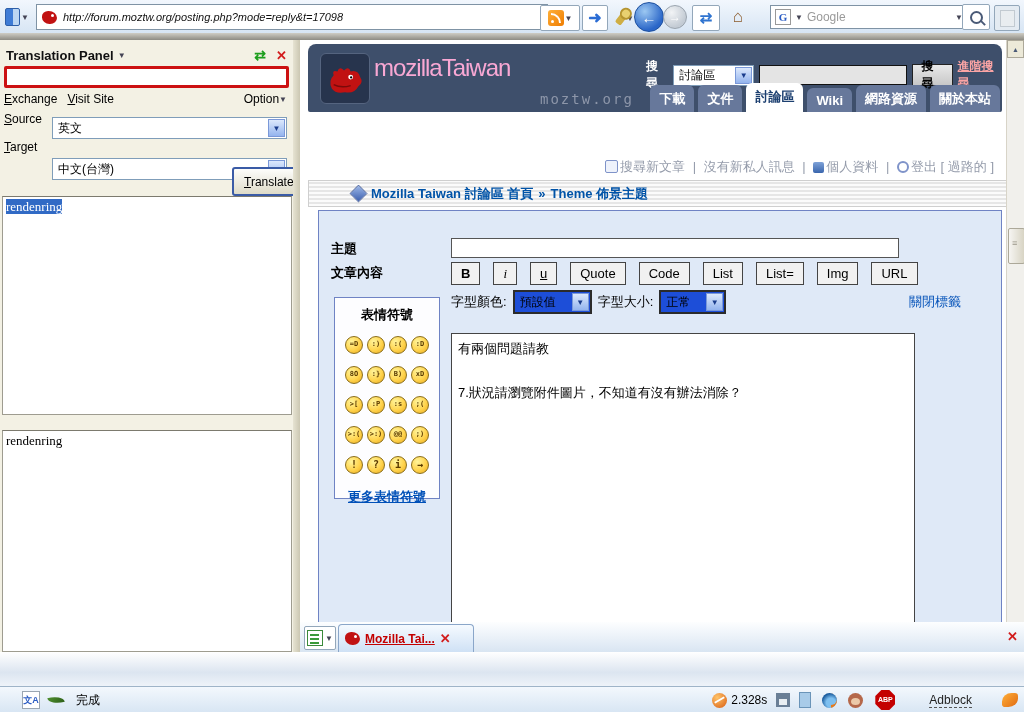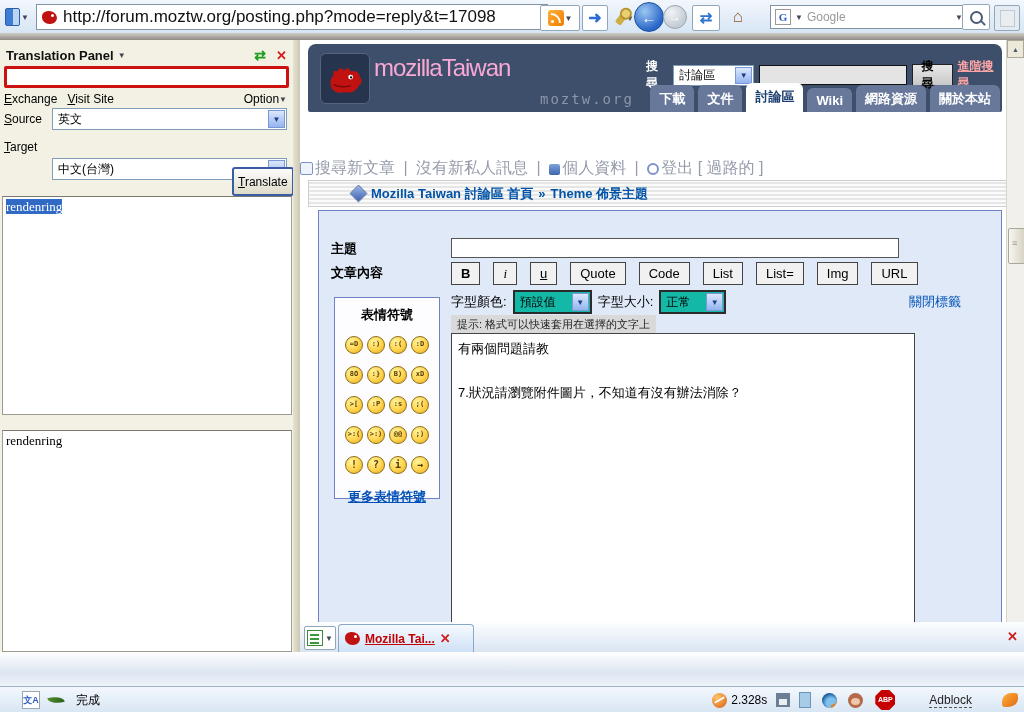--- a/index.html
+++ b/index.html
@@ -8,21 +8,21 @@
   .abs{position:absolute;}
   .flex{display:flex;align-items:center;}
 
   
   #toolbar{left:0;top:0;width:1024px;height:33px;background:linear-gradient(#f2f7fd,#d7e5f4);border-bottom:1px solid #aab8c6;}
   #toolbar-edge{left:0;top:33px;width:1024px;height:7px;background:linear-gradient(#cfcdc5,#8e8c84);}
   .tbtn{height:24px;border:1px solid transparent;border-radius:2px;display:flex;align-items:center;justify-content:center;gap:1px;}
   .tbox{border:1px solid #93a7ba;background:#fff;}
   .ddarrow{font-size:8px;color:#445;}
   #urlbar{left:36px;top:4px;width:500px;height:24px;border:1px solid #7f93a5;background:#fff;display:flex;align-items:center;padding:0 5px;gap:6px;}
-  #url-text{font-size:17px;color:#111;white-space:nowrap;overflow:hidden;}
+  #url-text{font-size:11px;color:#111;white-space:nowrap;overflow:hidden;font-style:italic;}
   .moz-blob{width:15px;height:13px;background:#c11212;border-radius:45% 60% 50% 55%;position:relative;flex:0 0 auto;}
   .moz-blob::after{content:"";position:absolute;right:3px;top:3px;width:3px;height:3px;background:#fff;border-radius:50%;}
   .rss-ic{width:16px;height:16px;border-radius:3px;background:linear-gradient(135deg,#ffb03a,#ef7c00);position:relative;}
   .rss-ic::before{content:"";position:absolute;left:3px;top:3px;width:8px;height:8px;border:2px solid #fff;border-left:none;border-bottom:none;border-radius:0 100% 0 0;}
   .rss-ic::after{content:"";position:absolute;left:3px;bottom:3px;width:3px;height:3px;background:#fff;border-radius:50%;}
   .go-ic{color:#2a6cd4;font-weight:bold;font-size:16px;line-height:16px;}
   .key-ic{width:7px;height:13px;background:#cfae43;border-radius:2px;transform:rotate(38deg);position:relative;}
   .key-ic::before{content:"";position:absolute;left:-2px;top:-6px;width:8px;height:8px;border:2px solid #b59430;border-radius:50%;background:#e8d070;}
   .nav-circle{border-radius:50%;display:flex;align-items:center;justify-content:center;font-weight:bold;color:#fff;}
   #back-btn{left:634px;top:2px;width:28px;height:28px;background:radial-gradient(circle at 35% 30%,#9cc8f2,#2a66c8 70%);border:1px solid #1c4f9e;font-size:15px;}
@@ -43,55 +43,55 @@
   #divider{left:293px;top:40px;width:7px;height:622px;background:linear-gradient(90deg,#e6e3d2,#cbc7b2);border-right:1px solid #b9b5a0;}
   .ul1::first-letter{text-decoration:underline;}
   .ul1{display:inline-block;}
   #panel-title{font-weight:bold;font-size:13px;color:#111;}
   .red-x{color:#d21c1c;font-weight:bold;font-size:13px;}
   .exch-ic{color:#1c9e1c;font-weight:bold;font-size:14px;}
   #red-input{left:4px;top:26px;width:279px;height:16px;border:3px solid #cc1111;border-radius:2px;background:#fff;}
   .xpsel{background:#fff;border:1px solid #7f9db9;height:20px;display:flex;align-items:center;padding-left:5px;position:relative;font-size:12px;}
   .xparrow{position:absolute;right:1px;top:1px;bottom:1px;width:15px;background:linear-gradient(#dce8fc,#94b4ee);border:1px solid #7a98d8;color:#1a3c8c;font-size:8px;display:flex;align-items:center;justify-content:center;}
   .ball-ic{width:11px;height:11px;border-radius:50%;background:radial-gradient(circle at 35% 30%,#f2e2b0,#9a7a30);}
-  #translate-btn{border:2px solid #3a5ba6;border-radius:3px;background:linear-gradient(#fdfdfb,#dedbc8);height:25px;padding:0 4px;font-size:12px;display:flex;align-items:center;}
+  #translate-btn{border:2px solid #3a5ba6;border-radius:3px;background:linear-gradient(#fdfdfb,#dedbc8);height:25px;padding:0 10px;font-size:12px;display:flex;align-items:center;}
   .ta{background:#fff;border:1px solid #9e9c90;border-top-color:#7c7a6e;font-family:"Liberation Serif",serif;font-size:13px;padding:2px 3px;overflow:hidden;}
   .sel-text{background:#316ac5;color:#fff;}
 
   
   #main{left:300px;top:40px;width:706px;height:582px;background:#fff;overflow:hidden;}
   #site-header{left:8px;top:4px;width:694px;height:68px;background:#3e4f6b;border-radius:8px 8px 2px 2px;}
   #logo-box{left:12px;top:9px;width:48px;height:49px;background:#27344d;border:1px solid #55647f;border-radius:6px;display:flex;align-items:center;justify-content:center;}
   #wordmark{left:66px;top:10px;font-size:24px;font-weight:normal;color:#f9a8d4;letter-spacing:-1px;}
   #wordmark-sub{left:232px;top:47px;color:#8d96a9;font-size:14px;letter-spacing:2px;font-family:"DejaVu Sans Mono",monospace;}
   .whitelabel{color:#fff;font-size:12px;font-weight:bold;}
   #hd-input{width:158px;height:18px;background:#e4e4e4;border:1px solid #111;}
   #hd-search-btn{height:20px;padding:0 8px;background:linear-gradient(#e8e8e8,#c8c8c8);border:1px solid #222;font-size:12px;font-weight:bold;}
   #adv-link{color:#fca5a5;font-size:12px;font-weight:bold;text-decoration:underline;}
   #site-tabs{right:2px;bottom:0;display:flex;align-items:flex-end;gap:4px;}
   .site-tab{background:#67789b;color:#fff;font-weight:bold;font-size:13px;padding:5px 9px 4px;border-radius:6px 6px 0 0;white-space:nowrap;}
   .site-tab.active{background:#fff;color:#1c3f70;padding-bottom:6px;}
-  #user-links{left:0;top:118px;width:694px;text-align:left;color:#959cab;font-size:16px;}
+  #user-links{left:0;top:118px;width:694px;text-align:right;color:#959cab;font-size:13px;}
   #user-links .sep{margin:0 4px;}
   .ulk{color:#959cab;}
   .mini-ic{display:inline-block;width:11px;height:11px;vertical-align:-2px;margin-right:2px;border-radius:2px;}
   .ic-magpage{border:1px solid #7f93c9;background:#eef2fb;}
   .ic-person{background:linear-gradient(#7fa2d8,#3a66ad);}
   .ic-logout{border:2px solid #7f93c9;border-radius:50%;width:8px;height:8px;}
   #breadcrumb{left:8px;top:140px;width:692px;height:25px;border:1px solid #cfcfcf;background:repeating-linear-gradient(0deg,#fbfbfb 0 2px,#e6e6e6 2px 4px);display:flex;align-items:center;padding-left:42px;gap:5px;}
   .cube-ic{width:13px;height:13px;background:linear-gradient(135deg,#9db8e8,#3c5fae);transform:rotate(45deg) scale(.85);border:1px solid #2c4a8e;}
   .bc-link{color:#0053a7;font-weight:bold;font-size:13px;}
 
   
   #postform{left:18px;top:170px;width:682px;height:452px;border:1px solid #6f83c4;background:#dfe9f7;}
   #form-title{left:1px;top:3px;width:680px;height:19px;background:repeating-linear-gradient(0deg,#c6d5ef 0 2px,#d8e3f4 2px 4px);border-top:1px solid #aebfe2;border-bottom:1px solid #aebfe2;display:flex;align-items:center;justify-content:center;font-weight:bold;font-size:13px;color:#101a2e;}
   .flabel{font-weight:bold;font-size:13px;color:#000;}
   #subject-input{left:132px;top:27px;width:446px;height:18px;background:#fff;border:1px solid #555;}
   .bb{height:21px;border:1px solid #444;background:#f1f1f1;font-size:13px;padding:0 9px;display:inline-flex;align-items:center;color:#000;}
-  .fsel{background:#14b8a6;border:2px solid #2b2b2b;height:20px;display:flex;align-items:center;padding:0 18px 0 5px;position:relative;font-size:12px;}
+  .fsel{background:#1d4ed8;border:2px solid #2b2b2b;height:20px;display:flex;align-items:center;padding:0 18px 0 5px;position:relative;font-size:12px;}
   .bluelink{color:#0050b8;font-size:13px;}
   #hint-row{left:132px;top:104px;background:#d9d9d9;padding:2px 6px;font-size:11px;color:#222;}
   #msg-area{left:132px;top:122px;width:450px;height:293px;background:#fff;border:1px solid #444;font-size:13px;padding:4px 6px;line-height:1.7;}
   #smiley-panel{left:15px;top:86px;width:104px;height:200px;background:#fdfdff;border:1px solid #6f83c4;text-align:center;}
   #smiley-title{font-weight:bold;font-size:13px;margin-top:8px;}
   #smiley-grid{display:grid;grid-template-columns:repeat(4,1fr);row-gap:12px;margin:12px 8px 0;}
   .smiley{width:16px;height:16px;border-radius:50%;margin:0 auto;background:radial-gradient(circle at 35% 30%,#fff49a,#ffd34d 55%,#e8a81c);border:1px solid #8a6d1a;color:#5a3a00;font:bold 7px/15px "DejaVu Sans Mono",monospace;text-align:center;overflow:hidden;}
   .smiley.big{font-size:10px;}
   #more-smilies{display:inline-block;margin-top:14px;color:#0050b8;font-weight:bold;font-size:13px;text-decoration:underline;}
 
@@ -187,21 +187,21 @@
   <div id="red-input" class="abs"></div>
   <div class="abs flex" style="left:4px;top:52px;width:283px;font-size:12px;">
     <span class="ul1">Exchange</span>
     <span style="width:10px;"></span>
     <span class="ul1">Visit Site</span>
     <span style="flex:1;"></span>
     <span>Option</span>
     <span class="ddarrow">▼</span>
   </div>
   <div class="abs" style="left:4px;top:72px;font-size:12px;"><span class="ul1">Source</span></div>
-  <div class="abs xpsel" style="left:52px;top:68px;width:228px;">
+  <div class="abs xpsel" style="left:52px;top:77px;width:228px;">
     <span>英文</span>
     <span class="xparrow">▼</span>
   </div>
   <div class="abs" style="left:4px;top:100px;font-size:12px;"><span class="ul1">Target</span></div>
   <div class="abs xpsel" style="left:52px;top:96px;width:228px;">
     <span>中文(台灣)</span>
     <span class="xparrow">▼</span>
   </div>
   <div class="abs xpsel" style="left:4px;top:128px;width:220px;height:22px;">
     <span class="ball-ic" style="margin-right:4px;"></span>
@@ -295,21 +295,20 @@
         <span class="xparrow">▼</span>
       </span>
       <span>字型大小:</span>
       <span class="fsel" style="width:40px;">
         <span>正常</span>
         <span class="xparrow">▼</span>
       </span>
     </div>
     <div class="abs bluelink" style="right:40px;top:82px;">關閉標籤</div>
 
-    <div id="hint-row" class="abs">提示: 格式可以快速套用在選擇的文字上</div>
 
     <div id="msg-area" class="abs">
       <div>有兩個問題請教</div>
       <div>&nbsp;</div>
       <div>7.狀況請瀏覽附件圖片，不知道有沒有辦法消除？</div>
     </div>
 
     <div id="smiley-panel" class="abs">
       <div id="smiley-title">表情符號</div>
       <div id="smiley-grid">

